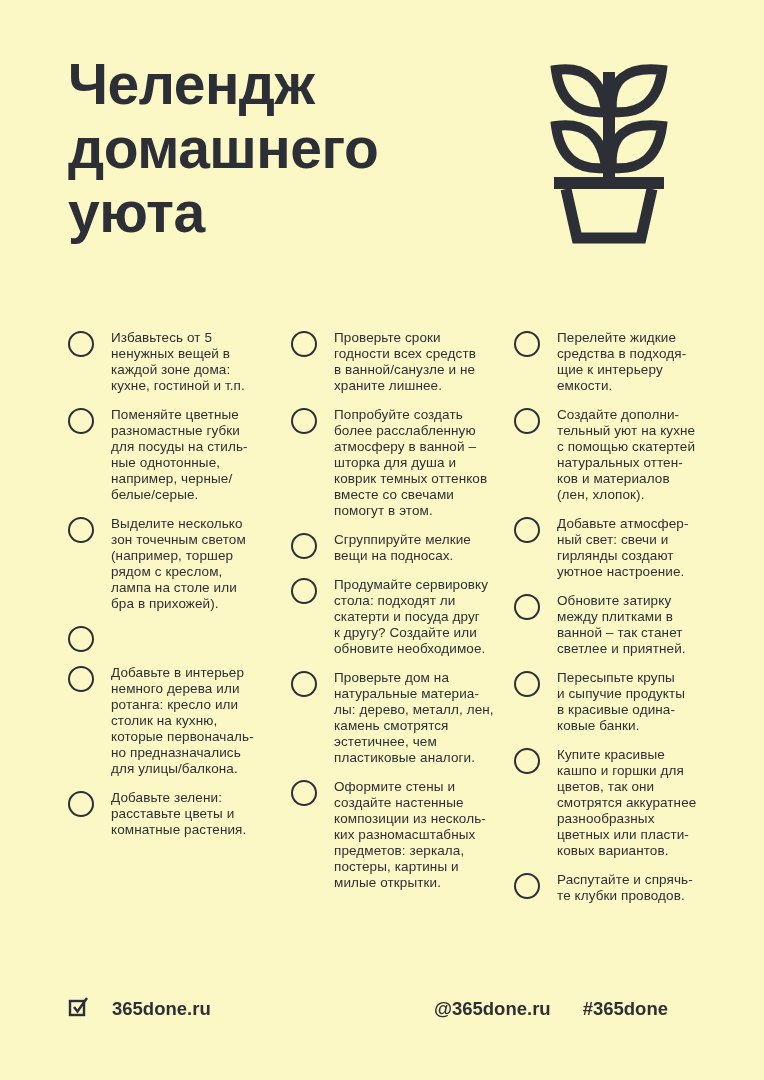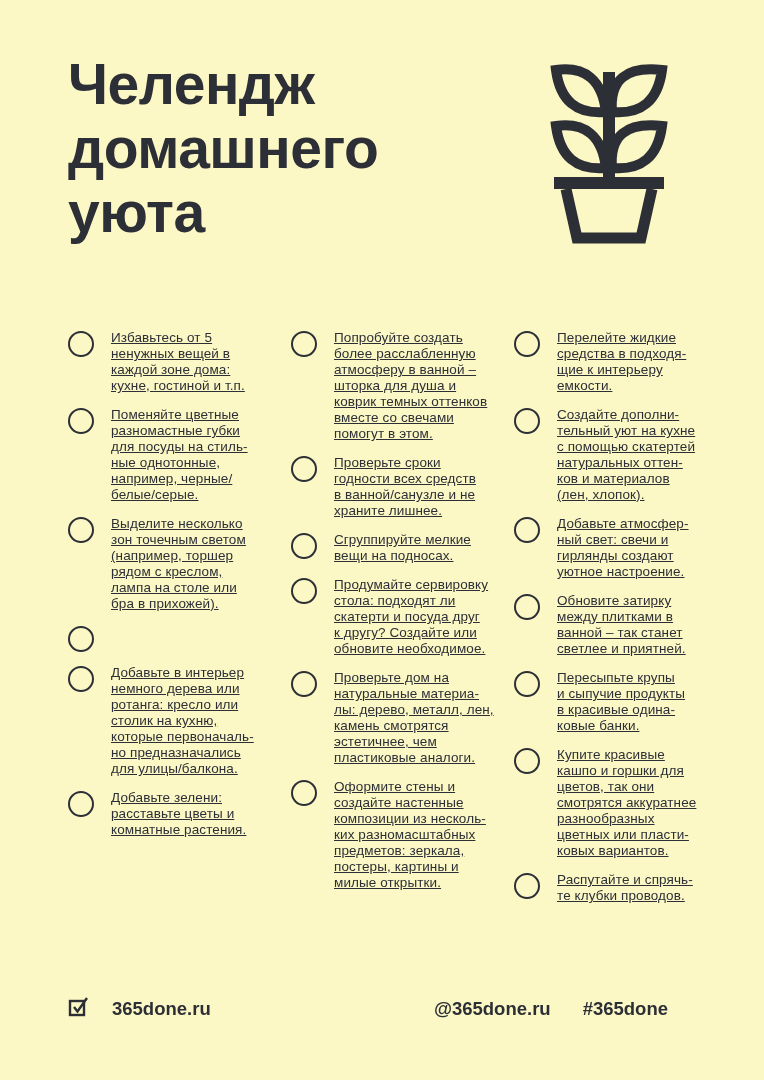--- a/index.html
+++ b/index.html
@@ -33,21 +33,20 @@
   .columns{
     display:flex;
     gap:10px;
     margin-top:82px;
   }
   .col{
     display:flex;
     flex-direction:column;
     gap:13px;
     flex:1 1 0;
-    text-decoration:underline;
   }
   .item{
     display:flex;
     align-items:flex-start;
   }
   .circle{
     width:26px;height:26px;
     box-sizing:border-box;
     border:2.5px solid #2d2f36;
     border-radius:50%;
@@ -146,34 +145,34 @@
         <span class="circle"></span>
         <p class="item-text">Добавьте зелени:
 расставьте цветы и
 комнатные растения.</p>
       </div>
     </div>
 
     <div class="col">
       <div class="item">
         <span class="circle"></span>
+        <p class="item-text">Проверьте сроки
+годности всех средств
+в ванной/санузле и не
+храните лишнее.</p>
+      </div>
+      <div class="item">
+        <span class="circle"></span>
         <p class="item-text">Попробуйте создать
 более расслабленную
 атмосферу в ванной –
 шторка для душа и
 коврик темных оттенков
 вместе со свечами
 помогут в этом.</p>
-      </div>
-      <div class="item">
-        <span class="circle"></span>
-        <p class="item-text">Проверьте сроки
-годности всех средств
-в ванной/санузле и не
-храните лишнее.</p>
       </div>
       <div class="item">
         <span class="circle"></span>
         <p class="item-text">Сгруппируйте мелкие
 вещи на подносах.</p>
       </div>
       <div class="item">
         <span class="circle"></span>
         <p class="item-text">Продумайте сервировку
 стола: подходят ли

